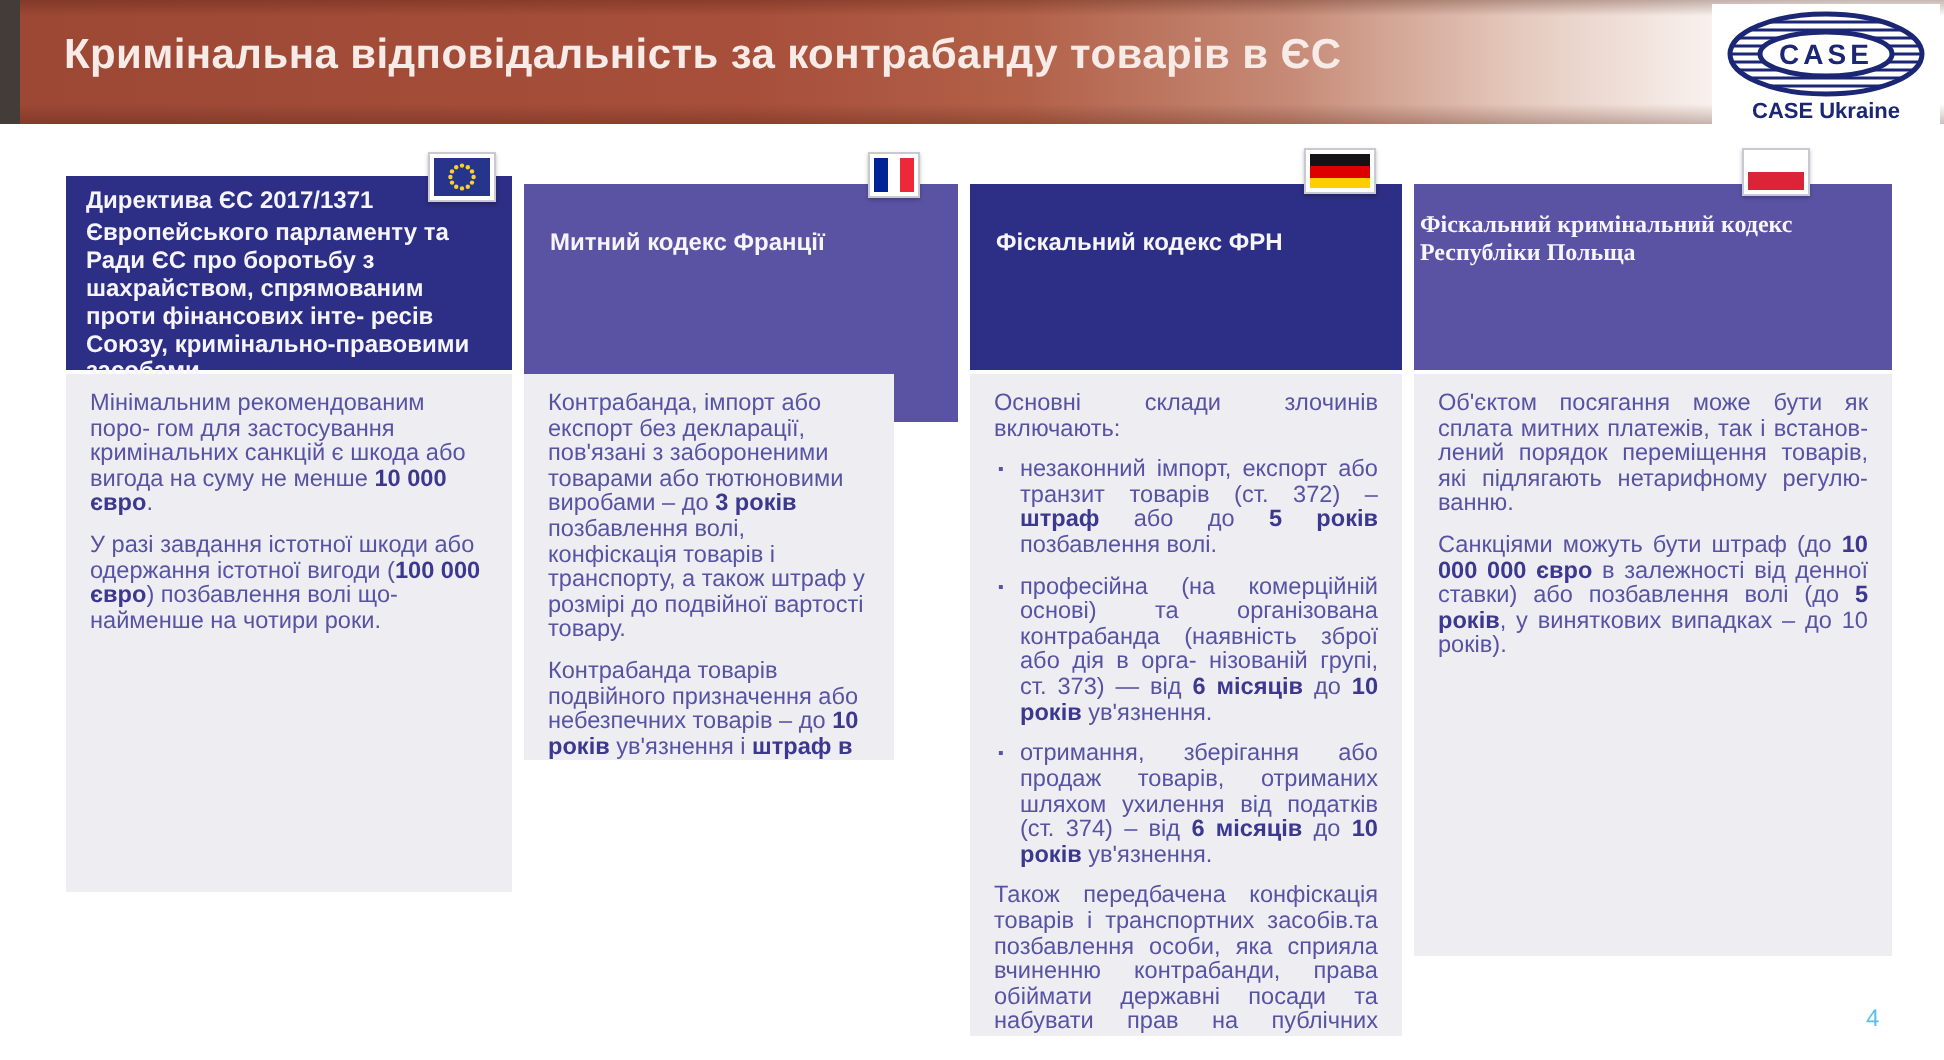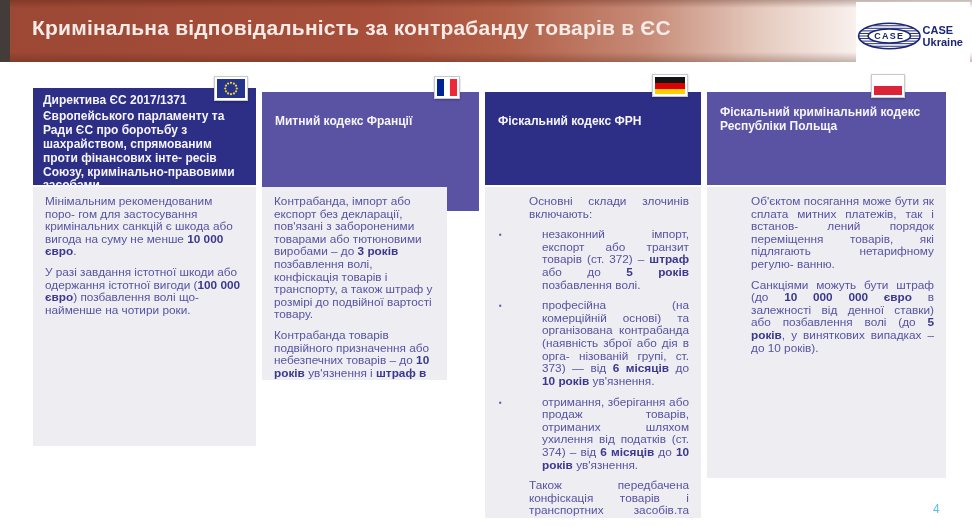--- a/index.html
+++ b/index.html
@@ -9,31 +9,31 @@
   
   #edge-strip{position:absolute;left:0;top:0;width:10px;height:62px;background:#443c38;}
   #title-bar{position:absolute;left:10px;top:0;width:962px;height:62px;
     background:
       linear-gradient(to bottom, rgba(70,22,8,.30) 0px, rgba(70,22,8,0) 8px, rgba(0,0,0,0) 52px, rgba(70,22,8,.28) 62px),
       linear-gradient(to right, #9c4835 0%, #a74f3b 38%, #b26048 52%, #c68a76 66%, #e5cabe 78%, #f9f1ee 88%, #ffffff 95%);}
   #page-title{position:absolute;left:22px;top:16px;font-size:21px;font-weight:bold;color:#f6ebe6;letter-spacing:.2px;white-space:nowrap;}
 
   
   #logo{position:absolute;left:856px;top:2px;width:114px;height:66px;background:#ffffff;
-    display:flex;flex-direction:row;align-items:center;justify-content:flex-start;padding-top:2px;box-sizing:border-box;}
+    display:flex;flex-direction:column;align-items:center;justify-content:flex-start;padding-top:2px;box-sizing:border-box;}
   #logo-caption{font-size:11px;font-weight:bold;color:#1b2674;margin-top:0px;}
 
   
   .col-header{position:absolute;box-sizing:border-box;color:#f6f5fc;font-weight:bold;font-size:12px;line-height:1.16;}
   .navy{background:#2d2e85;}
   .purple{background:#5a53a4;}
   #h1{left:33px;top:88px;width:223px;height:97px;padding:6px 10px 0 10px;}
   #h2{left:262px;top:92px;width:217px;height:119px;padding:23px 13px 0 13px;}
   #h3{left:485px;top:92px;width:216px;height:93px;padding:23px 13px 0 13px;}
-  #h4{left:707px;top:92px;width:239px;height:93px;padding:14px 13px 0 13px;}
+  #h4{left:707px;top:92px;width:239px;height:93px;padding:14px 13px 0 3px;font-family:Liberation Serif, serif;}
   .hdr-line1{margin-bottom:2px;}
 
   
   .flag{position:absolute;background:#ffffff;padding:2px;border:1px solid #c9c9d4;line-height:0;box-shadow:0 1px 2px rgba(0,0,0,.25);}
   #f1{left:214px;top:76px;}
   #f2{left:434px;top:76px;}
   #f3{left:652px;top:74px;}
   #f4{left:871px;top:74px;}
 
   
@@ -41,21 +41,21 @@
     font-size:11.8px;line-height:1.07;padding:8px 12px;overflow:hidden;}
   #b1{left:33px;top:187px;width:223px;height:259px;}
   #b2{left:262px;top:187px;width:185px;height:193px;}
   #b3{left:485px;top:187px;width:216px;height:331px;}
   #b4{left:707px;top:187px;width:239px;height:291px;}
   .col-body b{color:#3c3890;}
   .para{margin:0 0 8px 0;}
   .bullet-item{display:flex;margin:0 0 8px 2px;}
   .bullet-marker{flex:0 0 11px;font-size:8px;line-height:12px;padding-top:1px;color:#5753a3;}
   .bullet-text{flex:1;}
-  .jt .para,.jt .bullet-text{text-align:justify;margin-left:32px;}
+  .jt .para,.jt .bullet-text{text-align:justify;}
 
   
   #page-number{position:absolute;left:933px;top:502px;font-size:12px;color:#5bc0e8;}
 </style>
 </head>
 <body>
 
 <div id="slide">
 
   <div id="edge-strip"></div>

